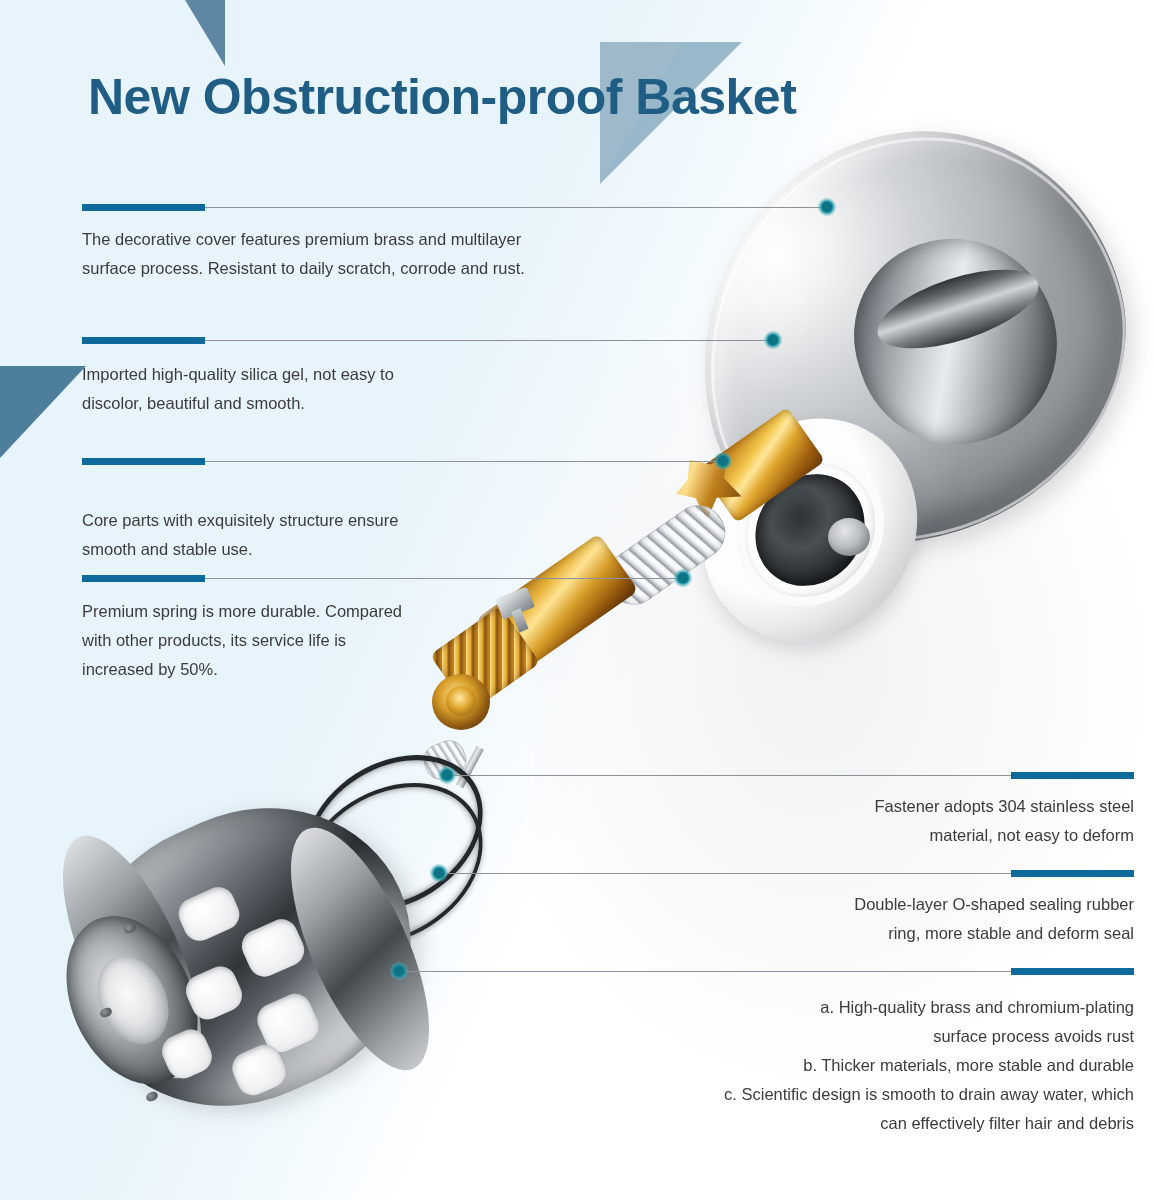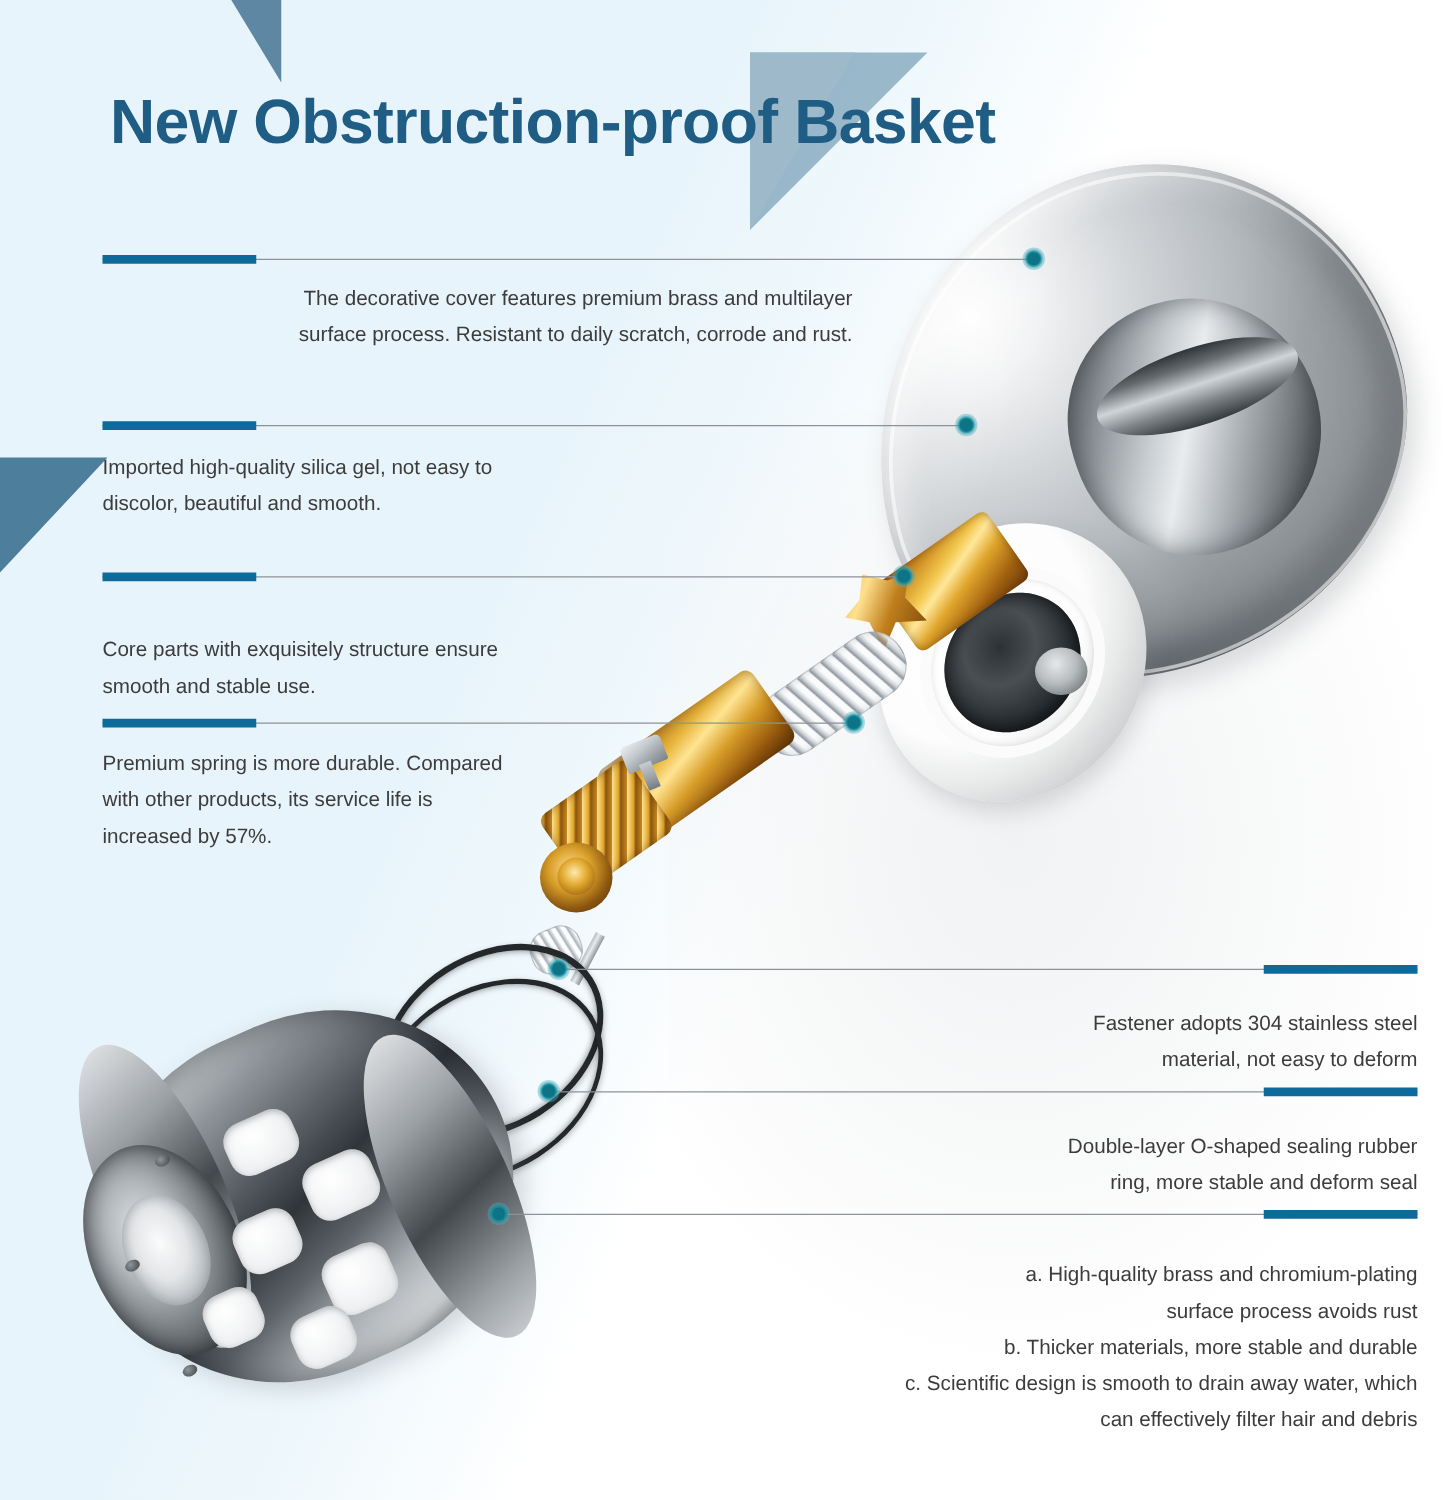--- a/index.html
+++ b/index.html
@@ -34,21 +34,21 @@
     position:absolute;left:88px;top:56px;
     font-size:50px;font-weight:700;letter-spacing:-.5px;
     color:#1f5d84;white-space:nowrap;margin-top:12px;
   }
 
   
   .callout{position:absolute;}
   .c-line{position:absolute;height:1px;background:#8d9298;}
   .c-bar{position:absolute;height:7px;background:#0e6a9b;}
   .c-text{position:absolute;font-size:16.5px;line-height:29px;color:#3c3c3c;white-space:pre-line;}
-  .c-text.right{text-align:right;margin-top:13px;}
+  .c-text.right{text-align:right;}
 
   
   .dot{position:absolute;width:18px;height:18px;border-radius:50%;
     background:radial-gradient(circle at 50% 50%,#0f7f92 0%,#128a9c 42%,rgba(60,170,186,.45) 60%,rgba(120,200,212,.20) 100%);}
   .dot i{position:absolute;left:4px;top:4px;width:10px;height:10px;border-radius:50%;background:#0d7385;display:block;}
 
   
   .art{position:absolute;}
 
   
@@ -273,21 +273,21 @@
     <div class="pin" style="left:46px;top:212px;"></div>
     <div class="pin" style="left:92px;top:296px;"></div>
   </div>
 
   <div class="callout">
     <div class="c-line" style="left:82px;top:207px;width:744px;"></div>
     <div class="c-bar" style="left:82px;top:204px;width:123px;"></div>
     <div class="dot" style="left:818px;top:198px;">
         <i></i>
       </div>
-    <div class="c-text" style="left:82px;top:225px;width:600px;text-align:right;">The decorative cover features premium brass and multilayer
+    <div class="c-text" style="left:82px;top:225px;width:600px;">The decorative cover features premium brass and multilayer
 surface process. Resistant to daily scratch, corrode and rust.</div>
   </div>
 
   <div class="callout">
     <div class="c-line" style="left:82px;top:340px;width:690px;"></div>
     <div class="c-bar" style="left:82px;top:337px;width:123px;"></div>
     <div class="dot" style="left:764px;top:331px;">
         <i></i>
       </div>
     <div class="c-text" style="left:82px;top:360px;width:540px;">Imported high-quality silica gel, not easy to
@@ -305,21 +305,21 @@
   </div>
 
   <div class="callout">
     <div class="c-line" style="left:82px;top:578px;width:600px;"></div>
     <div class="c-bar" style="left:82px;top:575px;width:123px;"></div>
     <div class="dot" style="left:674px;top:569px;">
         <i></i>
       </div>
     <div class="c-text" style="left:82px;top:597px;width:540px;">Premium spring is more durable. Compared
 with other products, its service life is
-increased by 57%.</div>
+increased by 50%.</div>
   </div>
 
   <div class="callout">
     <div class="c-line" style="left:446px;top:775px;width:688px;"></div>
     <div class="c-bar" style="left:1011px;top:772px;width:123px;"></div>
     <div class="dot" style="left:438px;top:766px;">
         <i></i>
       </div>
     <div class="c-text right" style="left:600px;top:792px;width:534px;">Fastener adopts 304 stainless steel
 material, not easy to deform</div>

